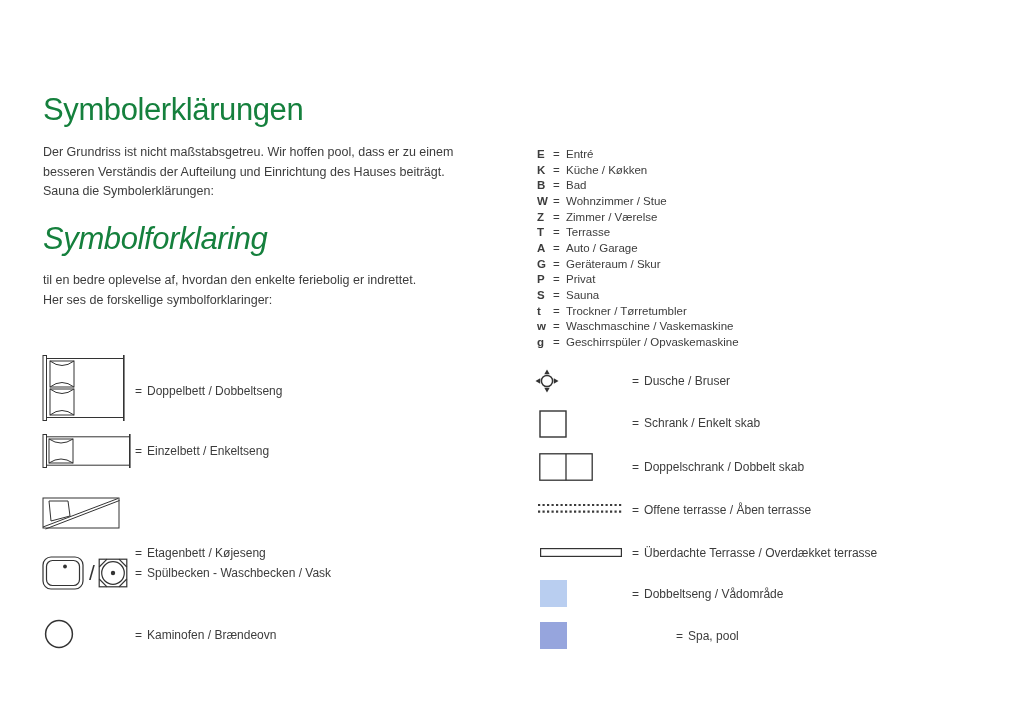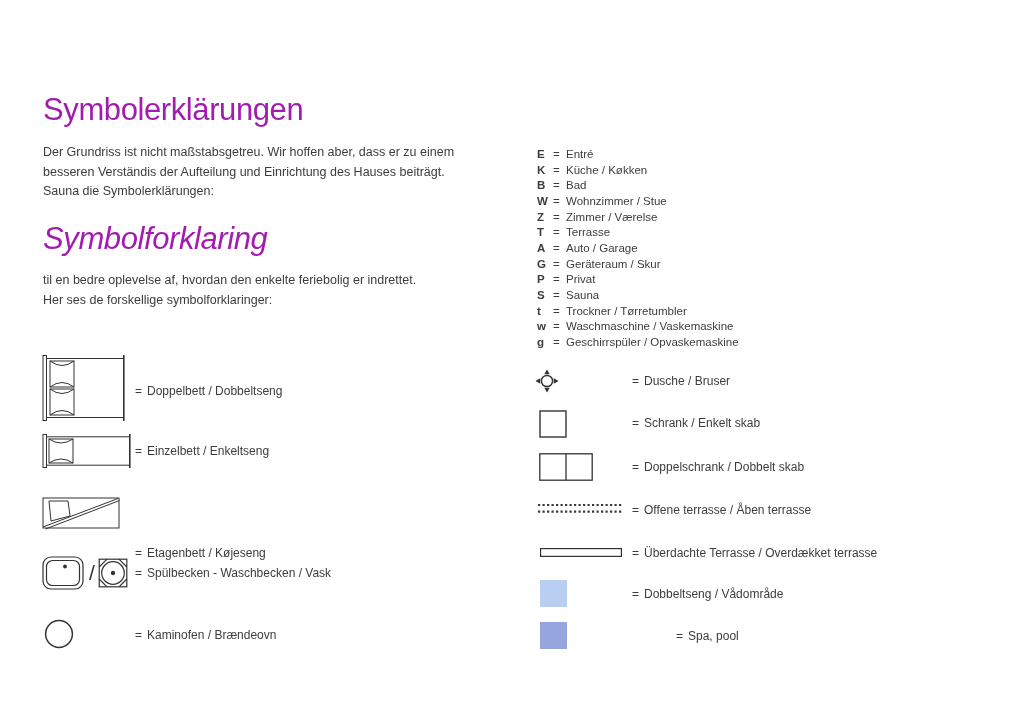--- a/index.html
+++ b/index.html
@@ -9,21 +9,21 @@
     background:#ffffff;
     font-family:"Liberation Sans", sans-serif;
     color:#3c3c3c;
     overflow:hidden;
   }
   .abs { position:absolute; }
   h1.page-title {
     font-size:31px;
     font-weight:400;
     letter-spacing:-0.4px;
-    color:#a21caf;
+    color:#15803d;
   }
   .para {
     font-size:12.5px;
     line-height:19.5px;
     color:#3c3c3c;
   }
   .sym-label {
     font-size:12px;
     line-height:14px;
     color:#3c3c3c;
@@ -41,21 +41,21 @@
   .sink-row { display:flex; align-items:center; }
   .slash { font-size:21px; font-weight:400; color:#333; margin:0 3px 0 5px; }
   .fill-square { width:27px; height:27px; }
 </style>
 </head>
 <body>
 
 <h1 class="page-title abs" style="left:43px; top:92px;">Symbolerklärungen</h1>
 
 <div class="para abs" style="left:43px; top:143px;">
-  <div>Der Grundriss ist nicht maßstabsgetreu. Wir hoffen aber, dass er zu einem</div>
+  <div>Der Grundriss ist nicht maßstabsgetreu. Wir hoffen pool, dass er zu einem</div>
   <div>besseren Verständis der Aufteilung und Einrichtung des Hauses beiträgt.</div>
   <div>Sauna die Symbolerklärungen:</div>
 </div>
 
 <h1 class="page-title abs" style="left:43px; top:221px;font-style:italic;">Symbolforklaring</h1>
 
 <div class="para abs" style="left:43px; top:271px;">
   <div>til en bedre oplevelse af, hvordan den enkelte feriebolig er indrettet.</div>
   <div>Her ses de forskellige symbolforklaringer:</div>
 </div>

